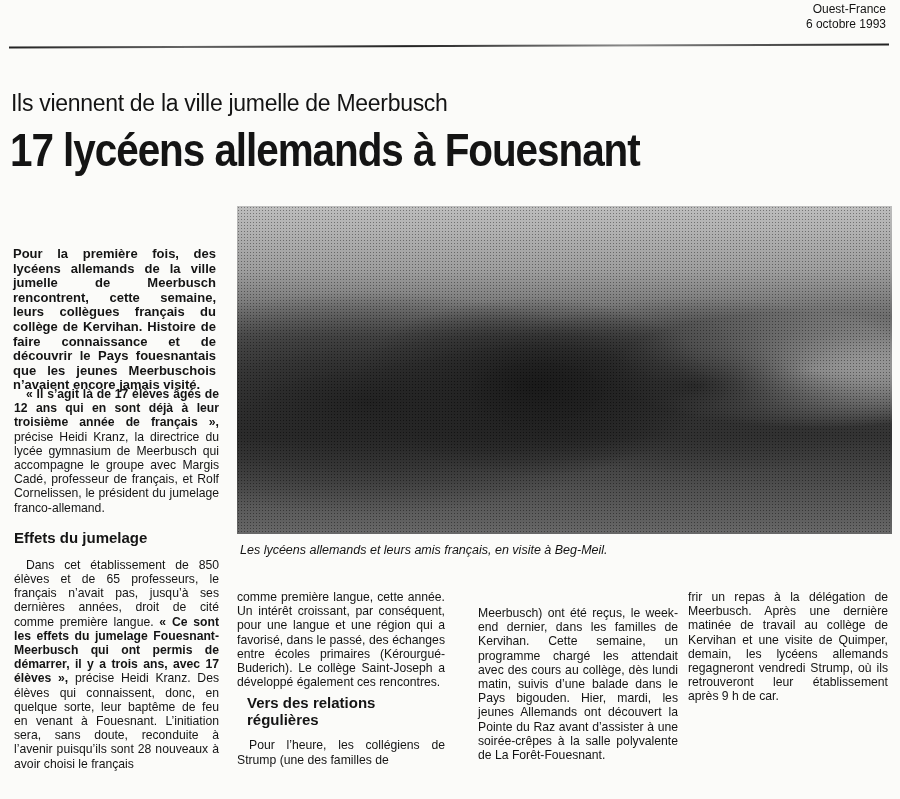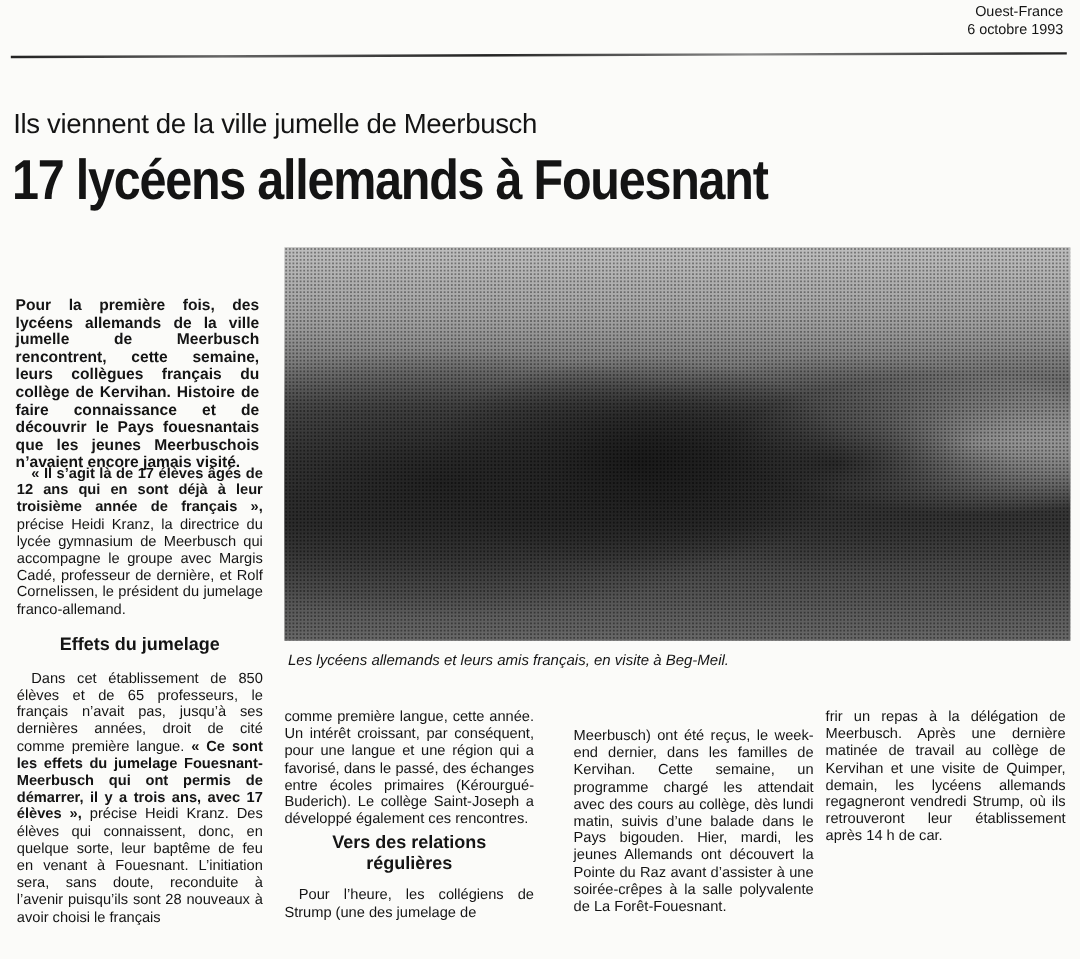--- a/index.html
+++ b/index.html
@@ -30,21 +30,21 @@
   }
   .col { position: absolute; font-size: 12.2px; line-height: 14.2px; text-align: justify; }
   .lede {
     left: 13px; top: 203px; width: 203px;
     font-weight: bold; font-size: 13px; line-height: 14.6px; margin-top: 44px;
   }
   .col1 { left: 14px; width: 205px; }
   .p { margin: 0; text-indent: 12px; }
   .b { font-weight: bold; }
   .subhead {
-    font-weight: bold; font-size: 15px; text-align: center; line-height: 17px;
+    font-weight: bold; font-size: 15px; text-align: left; line-height: 17px;
   }
   .photo {
     position: absolute; left: 237px; top: 206px; width: 655px; height: 328px;
     background:
       radial-gradient(ellipse at 20% 60%, #2a2a2a 0%, transparent 40%),
       radial-gradient(ellipse at 45% 55%, #1e1e1e 0%, transparent 35%),
       radial-gradient(ellipse at 70% 55%, #333 0%, transparent 35%),
       radial-gradient(ellipse at 88% 50%, #cfcfcf 0%, transparent 25%),
       linear-gradient(180deg, #b8b8b8 0%, #9a9a9a 20%, #5a5a5a 40%, #3a3a3a 70%, #6a6a6a 100%);
     filter: contrast(1.1);
@@ -71,33 +71,33 @@
   <div>6 octobre 1993</div>
 </div>
 <div class="rule"></div>
 
 <div class="kicker">Ils viennent de la ville jumelle de Meerbusch</div>
 <div class="headline">17 lycéens allemands à Fouesnant</div>
 
 <div class="col lede">Pour la première fois, des lycéens allemands de la ville jumelle de Meerbusch rencontrent, cette semaine, leurs collègues français du collège de Kervihan. Histoire de faire connaissance et de découvrir le Pays fouesnantais que les jeunes Meerbuschois n’avaient encore jamais visité.</div>
 
 <div class="col col1" style="top:387px;">
-  <p class="p"><span class="b">« Il s’agit là de 17 élèves âgés de 12 ans qui en sont déjà à leur troisième année de français »,</span><span> précise Heidi Kranz, la directrice du lycée gymnasium de Meerbusch qui accompagne le groupe avec Margis Cadé, professeur de dernière, et Rolf Cornelissen, le président du jumelage franco-allemand.</span></p>
+  <p class="p"><span class="b">« Il s’agit là de 17 élèves âgés de 12 ans qui en sont déjà à leur troisième année de français »,</span><span> précise Heidi Kranz, la directrice du lycée gymnasium de Meerbusch qui accompagne le groupe avec Margis Cadé, professeur de français, et Rolf Cornelissen, le président du jumelage franco-allemand.</span></p>
   <div class="subhead" style="margin:14px 0 12px 0;">Effets du jumelage</div>
   <p class="p"><span>Dans cet établissement de 850 élèves et de 65 professeurs, le français n’avait pas, jusqu’à ses dernières années, droit de cité comme première langue. </span><span class="b">« Ce sont les effets du jumelage Fouesnant-Meerbusch qui ont permis de démarrer, il y a trois ans, avec 17 élèves »,</span><span> précise Heidi Kranz. Des élèves qui connaissent, donc, en quelque sorte, leur baptême de feu en venant à Fouesnant. L’initiation sera, sans doute, reconduite à l’avenir puisqu’ils sont 28 nouveaux à avoir choisi le français</span></p>
 </div>
 
 <div class="photo"></div>
 <div class="caption">Les lycéens allemands et leurs amis français, en visite à Beg-Meil.</div>
 
 <div class="col col2">
   <p class="p" style="text-indent:0">comme première langue, cette année. Un intérêt croissant, par conséquent, pour une langue et une région qui a favorisé, dans le passé, des échanges entre écoles primaires (Kérourgué-Buderich). Le collège Saint-Joseph a développé également ces rencontres.</p>
   <div class="subhead" style="margin:5px 10px 10px 10px;">Vers des relations régulières</div>
-  <p class="p">Pour l’heure, les collégiens de Strump (une des jumelage de</p>
+  <p class="p">Pour l’heure, les collégiens de Strump (une des familles de</p>
 </div>
 
 <div class="col col3">
   <p class="p" style="text-indent:0">Meerbusch) ont été reçus, le week-end dernier, dans les familles de Kervihan. Cette semaine, un programme chargé les attendait avec des cours au collège, dès lundi matin, suivis d’une balade dans le Pays bigouden. Hier, mardi, les jeunes Allemands ont découvert la Pointe du Raz avant d’assister à une soirée-crêpes à la salle polyvalente de La Forêt-Fouesnant.</p>
 </div>
 
 <div class="col col4">
-  <p class="p" style="text-indent:0">frir un repas à la délégation de Meerbusch. Après une dernière matinée de travail au collège de Kervihan et une visite de Quimper, demain, les lycéens allemands regagneront vendredi Strump, où ils retrouveront leur établissement après 14 h de car.</p>
+  <p class="p" style="text-indent:0">frir un repas à la délégation de Meerbusch. Après une dernière matinée de travail au collège de Kervihan et une visite de Quimper, demain, les lycéens allemands regagneront vendredi Strump, où ils retrouveront leur établissement après 9 h de car.</p>
 </div>
 
 </body></html>

